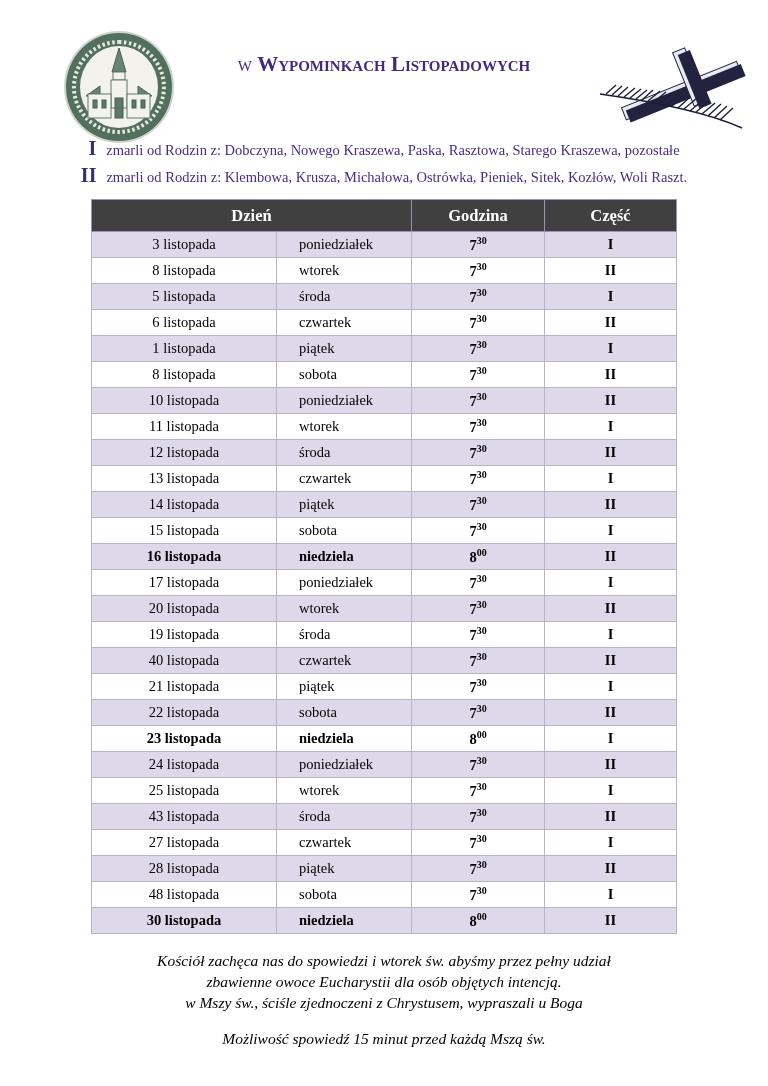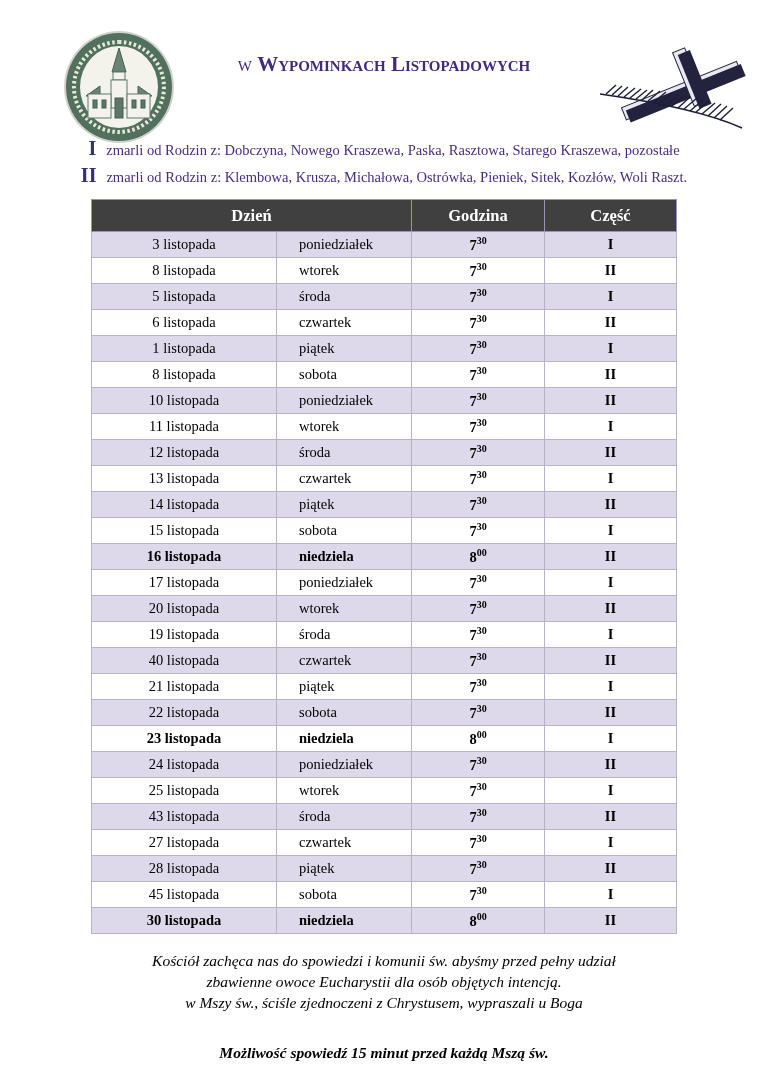--- a/index.html
+++ b/index.html
@@ -66,21 +66,21 @@
   .cell-date    { text-align:center; }
   .cell-weekday { text-align:left; padding-left:22px; }
   .cell-time    { text-align:center; font-weight:bold; font-size:15px; }
   .cell-time sup { font-size:10px; }
   .cell-part    { text-align:center; font-weight:bold; font-size:16px; }
   tr.bold-row .cell-date, tr.bold-row .cell-weekday { font-weight:bold; }
 
   
   .footer { margin-top:16px; text-align:center; font-style:italic; }
   .footer-line { font-size:15.5px; line-height:21px; }
-  .footer-note { font-size:15.5px; margin-top:31px;font-weight:bold; }
+  .footer-note { font-size:15.5px; margin-top:17px; }
 </style>
 </head>
 <body>
 
 <div class="header-area">
 
   <div class="logo">
     <svg width="114" height="114" viewBox="0 0 114 114">
       <ellipse cx="57" cy="57" rx="55" ry="56" fill="#cfd3cc"></ellipse>
       <ellipse cx="57" cy="57" rx="53" ry="54" fill="#52705e"></ellipse>
@@ -317,32 +317,32 @@
         <td class="cell-time"><span>7</span><sup>30</sup></td>
         <td class="cell-part">I</td>
       </tr>
       <tr>
         <td class="cell-date">28 listopada</td>
         <td class="cell-weekday">piątek</td>
         <td class="cell-time"><span>7</span><sup>30</sup></td>
         <td class="cell-part">II</td>
       </tr>
       <tr>
-        <td class="cell-date">45 listopada</td>
+        <td class="cell-date">48 listopada</td>
         <td class="cell-weekday">sobota</td>
         <td class="cell-time"><span>7</span><sup>30</sup></td>
         <td class="cell-part">I</td>
       </tr>
       <tr class="bold-row">
         <td class="cell-date">30 listopada</td>
         <td class="cell-weekday">niedziela</td>
         <td class="cell-time"><span>8</span><sup>00</sup></td>
         <td class="cell-part">II</td>
       </tr>
     </tbody>
 </table>
 
 <div class="footer">
-  <div class="footer-line">Kościół zachęca nas do spowiedzi i komunii św. abyśmy przed pełny udział</div>
+  <div class="footer-line">Kościół zachęca nas do spowiedzi i wtorek św. abyśmy przez pełny udział</div>
   <div class="footer-line">zbawienne owoce Eucharystii dla osób objętych intencją.</div>
   <div class="footer-line">w Mszy św., ściśle zjednoczeni z Chrystusem, wypraszali u Boga</div>
   <div class="footer-note">Możliwość spowiedź 15 minut przed każdą Mszą św.</div>
 </div>
 
 </body></html>

